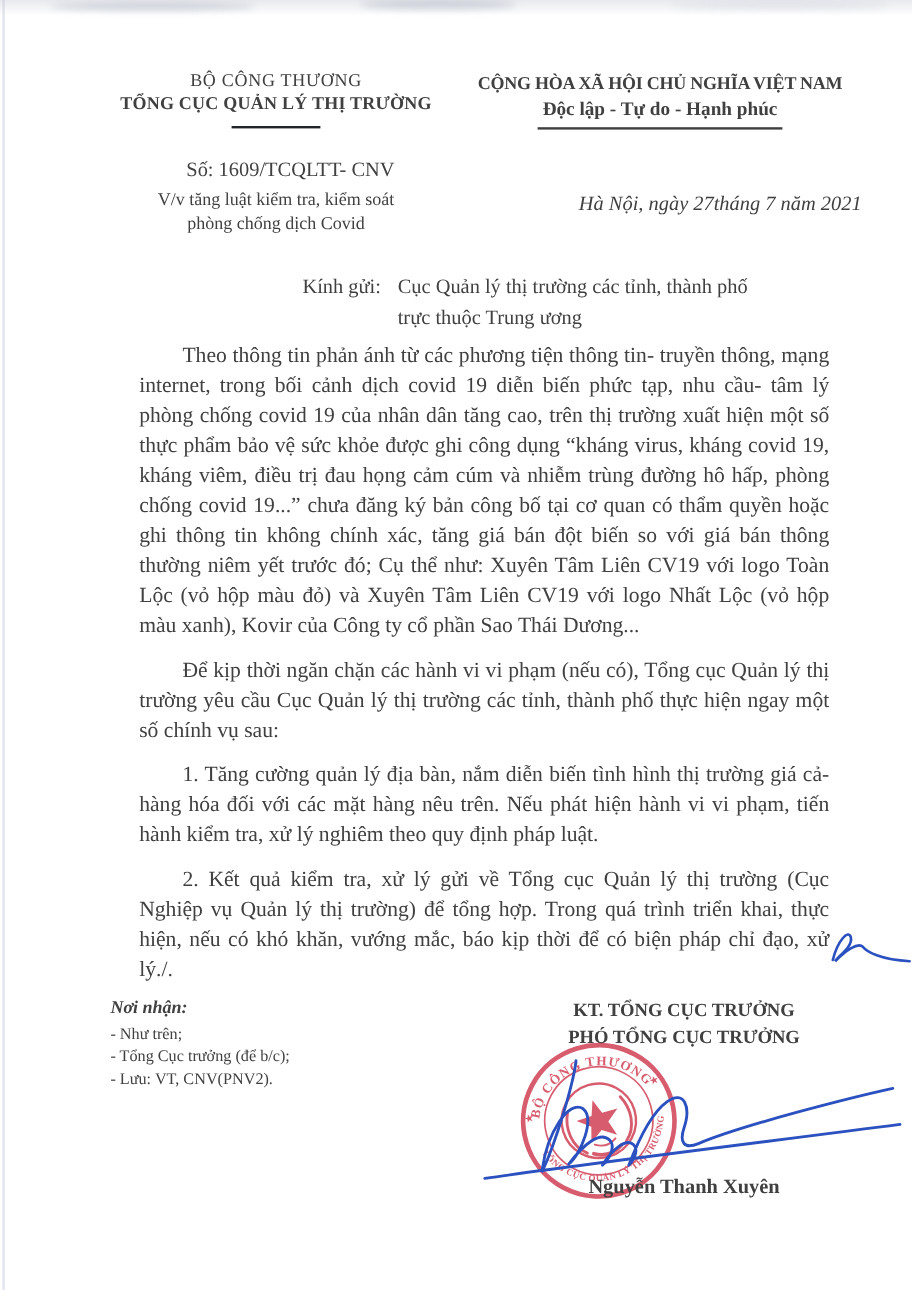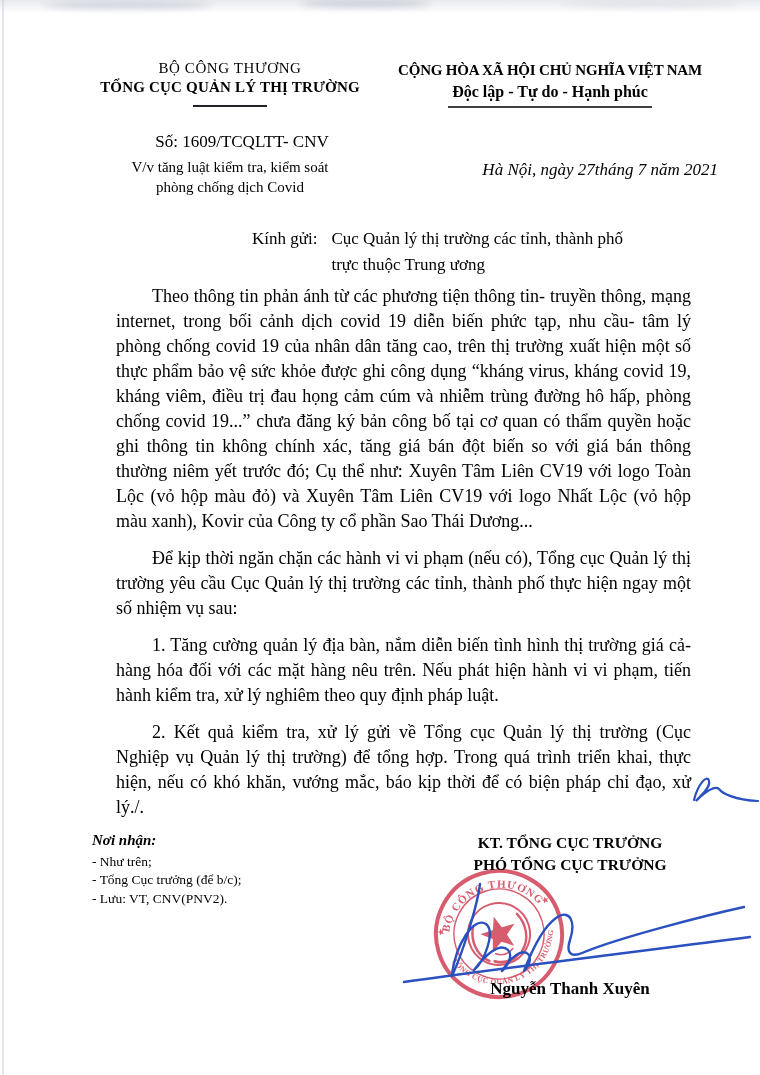--- a/index.html
+++ b/index.html
@@ -1,20 +1,20 @@
 <!DOCTYPE html>
 <html><head>
 <meta charset="utf-8">
 <style>
   html,body{margin:0;padding:0;background:#ffffff;}
   .page{
     position:relative;width:760px;height:1075px;margin:0 auto;
     background:#ffffff;overflow:hidden;
     font-family:"Liberation Serif","DejaVu Serif",serif;
-    color:#000000;
+    color:#404040;
   }
   
   .scan-top{position:absolute;left:0;top:0;width:760px;height:13px;
     background:linear-gradient(to bottom, rgba(148,156,175,.22), rgba(148,156,175,0));}
   .scan-blob{position:absolute;background:rgba(120,130,155,.28);border-radius:50%;filter:blur(3px);}
   .scan-left{position:absolute;left:2px;top:0;width:2px;height:1075px;background:rgba(190,198,216,.45);}
 
   
   .hdr-left{position:absolute;left:84px;top:60px;width:292px;text-align:center;}
   .hdr-left .l1{font-size:15px;letter-spacing:.6px;}
@@ -84,21 +84,21 @@
   <div class="recipient">
     <div class="label">Kính gửi:</div>
     <div>
       <div>Cục Quản lý thị trường các tỉnh, thành phố</div>
       <div>trực thuộc Trung ương</div>
     </div>
   </div>
 
   <div class="body-text">
     <p>Theo thông tin phản ánh từ các phương tiện thông tin- truyền thông, mạng internet, trong bối cảnh dịch covid 19 diễn biến phức tạp, nhu cầu- tâm lý phòng chống covid 19 của nhân dân tăng cao, trên thị trường xuất hiện một số thực phẩm bảo vệ sức khỏe được ghi công dụng “kháng virus, kháng covid 19, kháng viêm, điều trị đau họng cảm cúm và nhiễm trùng đường hô hấp, phòng chống covid 19...” chưa đăng ký bản công bố tại cơ quan có thẩm quyền hoặc ghi thông tin không chính xác, tăng giá bán đột biến so với giá bán thông thường niêm yết trước đó; Cụ thể như: Xuyên Tâm Liên CV19 với logo Toàn Lộc (vỏ hộp màu đỏ) và Xuyên Tâm Liên CV19 với logo Nhất Lộc (vỏ hộp màu xanh), Kovir của Công ty cổ phần Sao Thái Dương...</p>
-    <p>Để kịp thời ngăn chặn các hành vi vi phạm (nếu có), Tổng cục Quản lý thị trường yêu cầu Cục Quản lý thị trường các tỉnh, thành phố thực hiện ngay một số nhiệm vụ sau:</p>
+    <p>Để kịp thời ngăn chặn các hành vi vi phạm (nếu có), Tổng cục Quản lý thị trường yêu cầu Cục Quản lý thị trường các tỉnh, thành phố thực hiện ngay một số chính vụ sau:</p>
     <p>1. Tăng cường quản lý địa bàn, nắm diễn biến tình hình thị trường giá cả- hàng hóa đối với các mặt hàng nêu trên. Nếu phát hiện hành vi vi phạm, tiến hành kiểm tra, xử lý nghiêm theo quy định pháp luật.</p>
     <p>2. Kết quả kiểm tra, xử lý gửi về Tổng cục Quản lý thị trường (Cục Nghiệp vụ Quản lý thị trường) để tổng hợp. Trong quá trình triển khai, thực hiện, nếu có khó khăn, vướng mắc, báo kịp thời để có biện pháp chỉ đạo, xử lý./.</p>
   </div>
 
   <div class="noi-nhan">
     <div class="cap">Nơi nhận:</div>
     <div>- Như trên;</div>
     <div>- Tổng Cục trưởng (để b/c);</div>
     <div>- Lưu: VT, CNV(PNV2).</div>
   </div>

